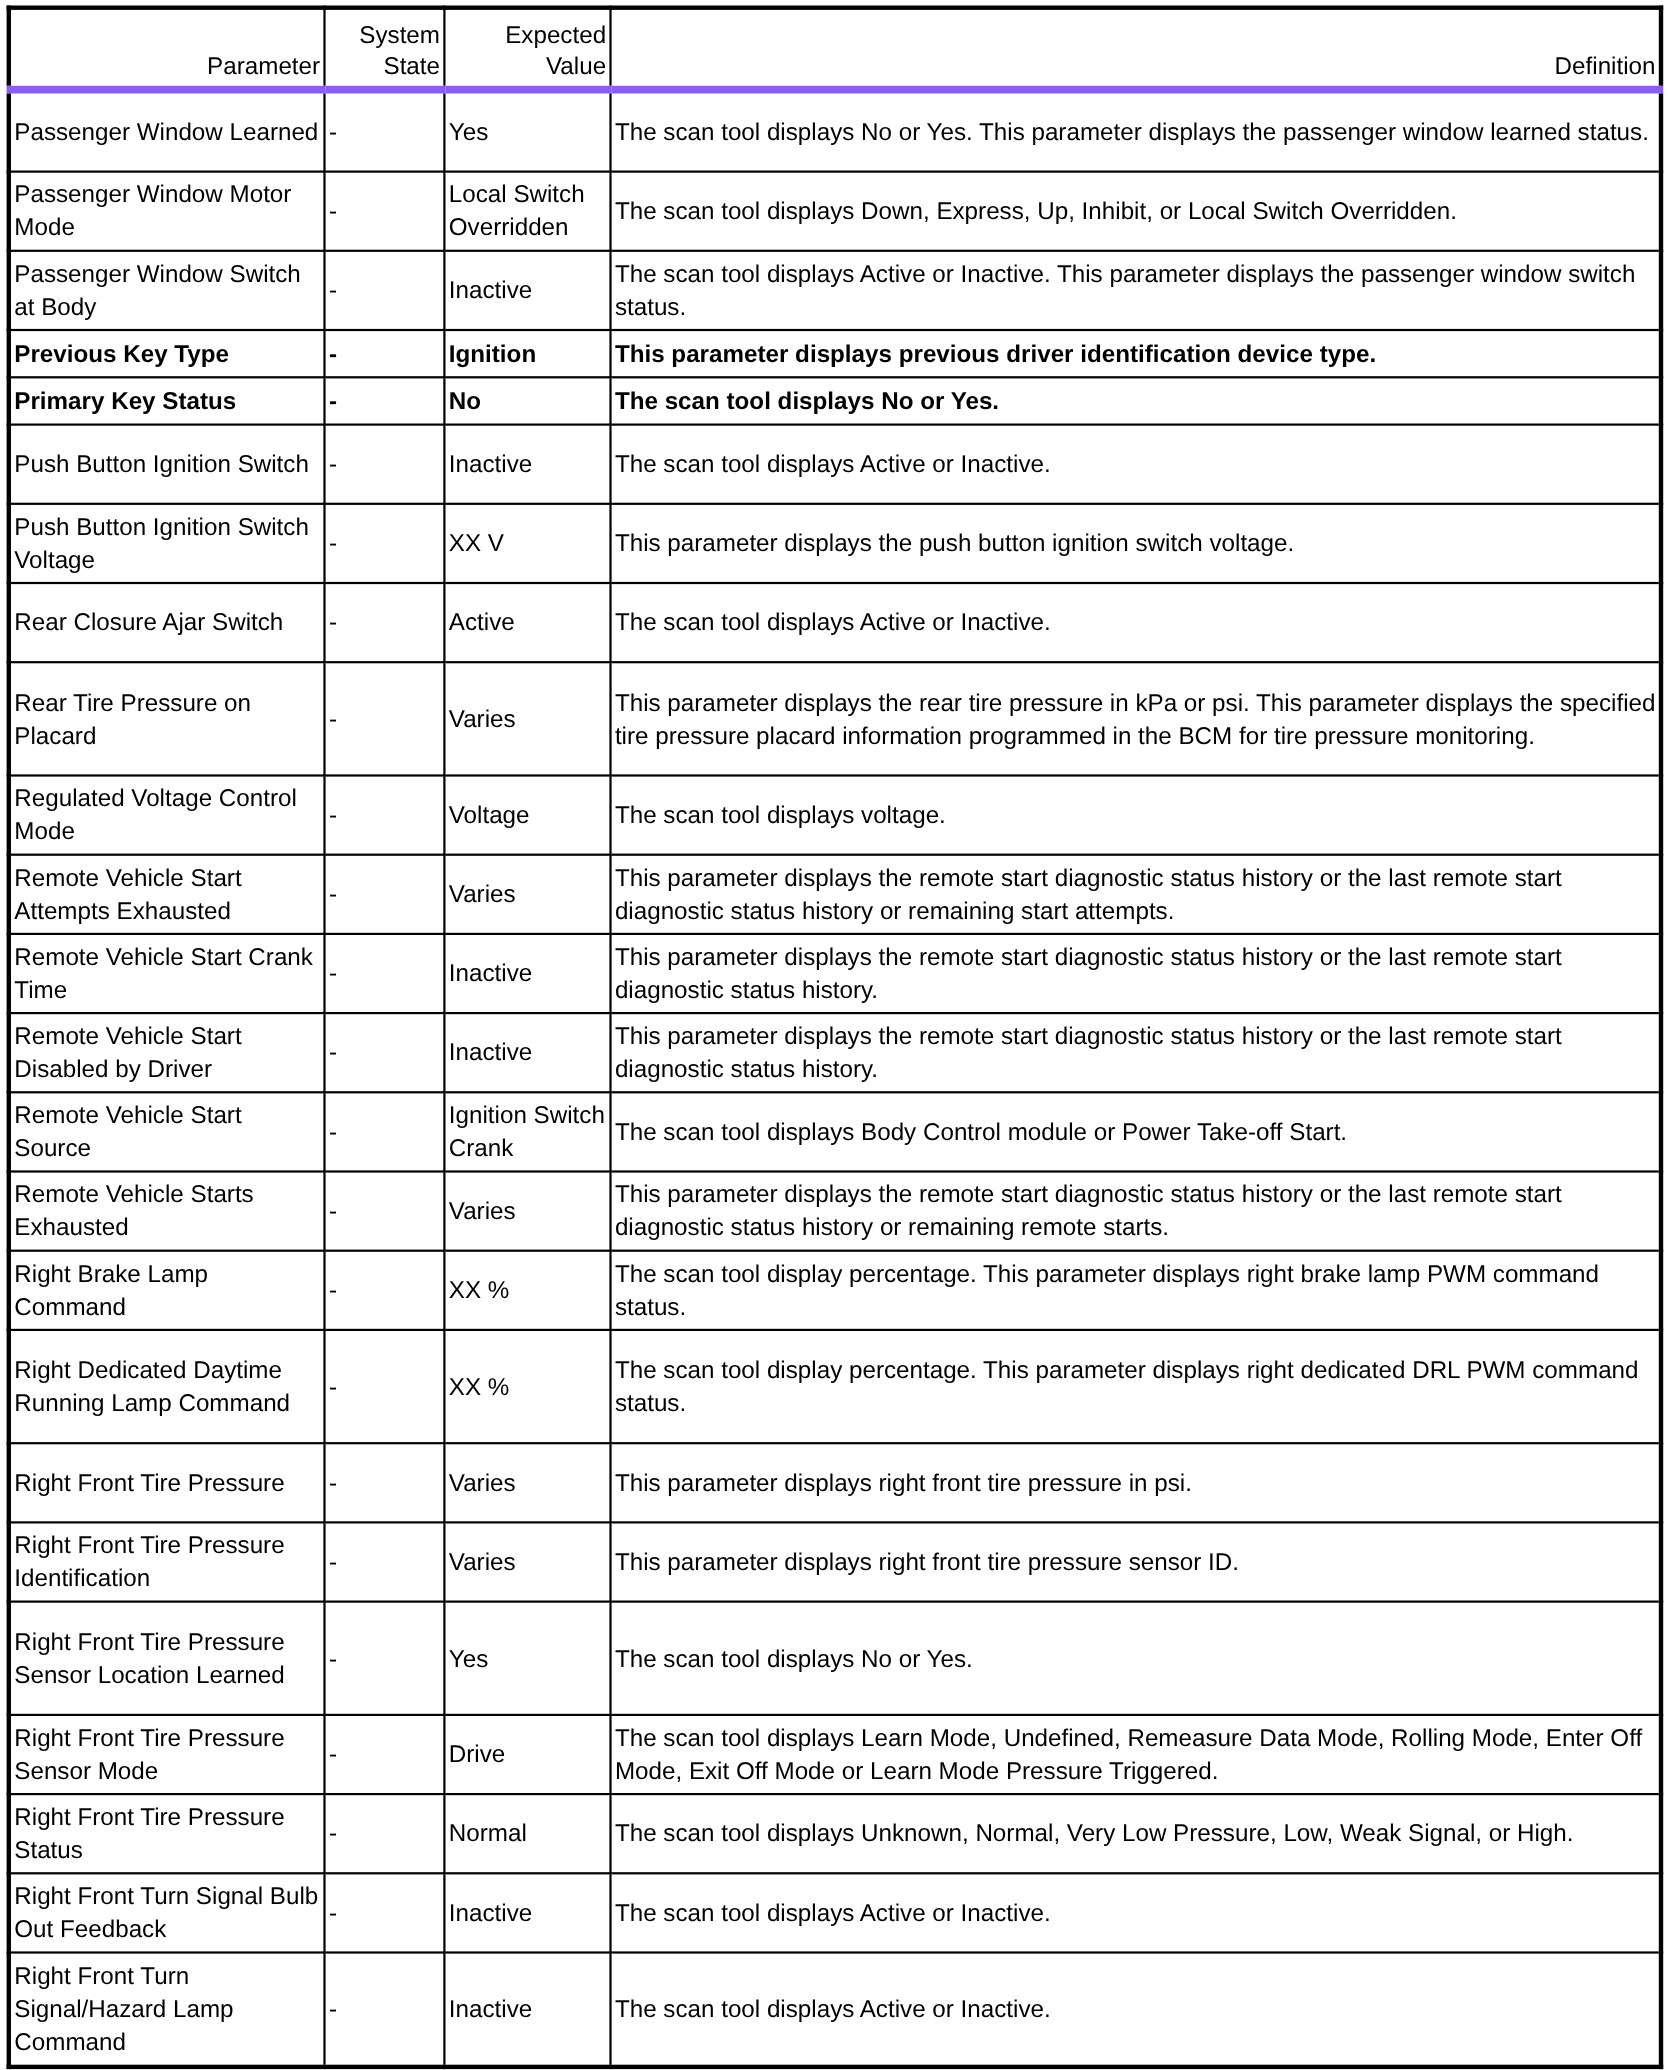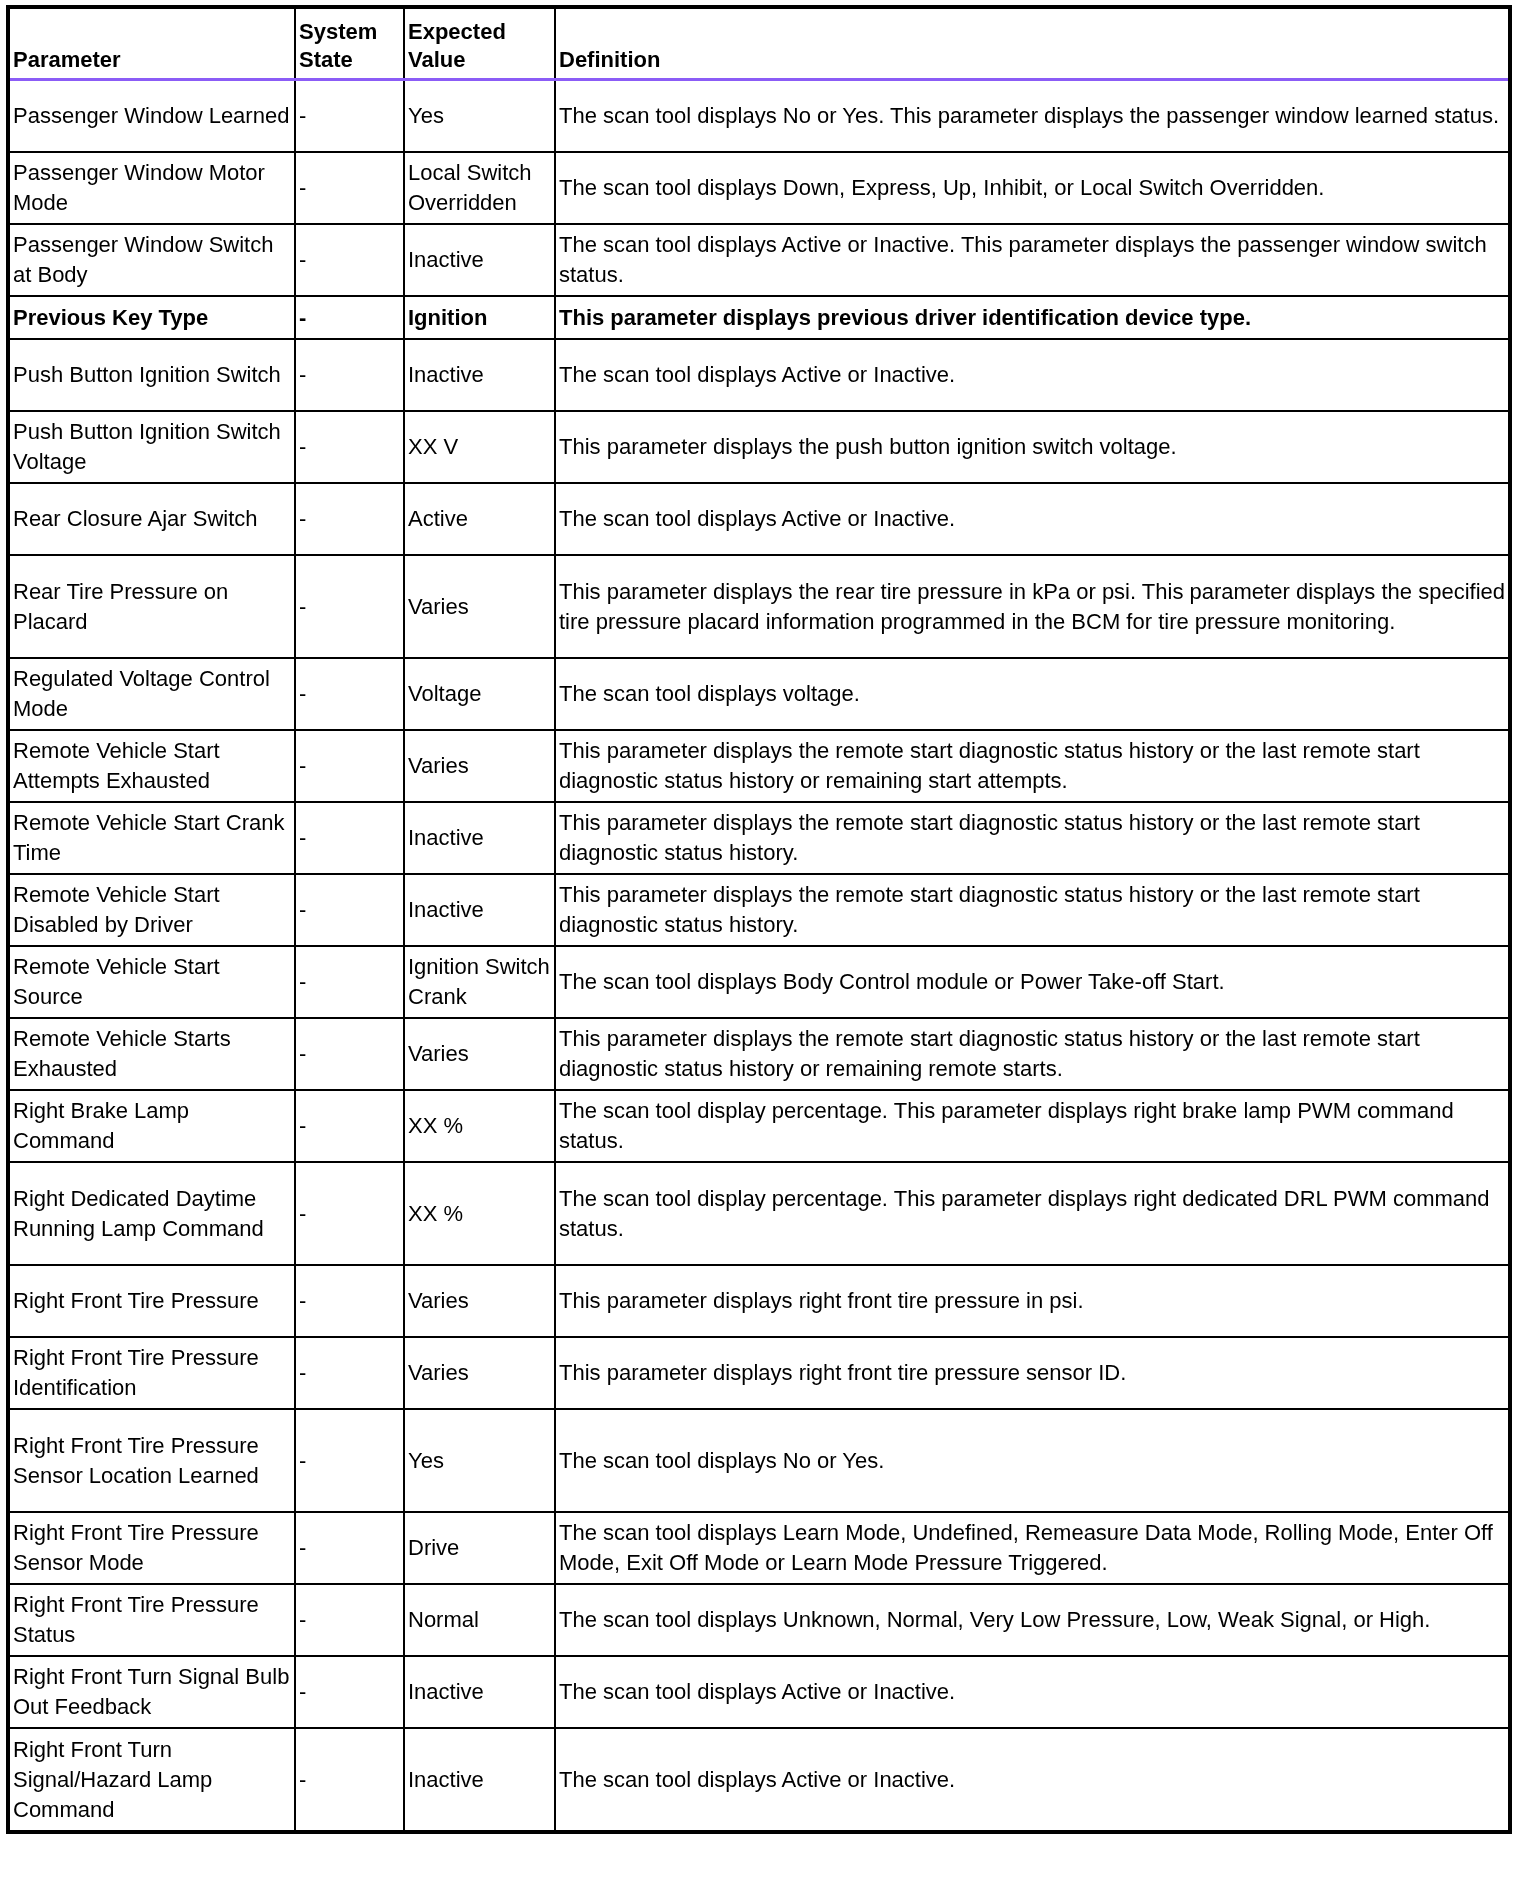--- a/index.html
+++ b/index.html
@@ -17,27 +17,27 @@
   }
   table.params th, table.params td {
     border: 2px solid #000;
     padding: 0 3px;
     vertical-align: middle;
     text-align: left;
     font-weight: normal;
     overflow: hidden;
   }
   table.params thead th {
-    font-weight: bold;
-    text-align: left;
+    font-weight: normal;
+    text-align: right;
     vertical-align: bottom;
     padding-bottom: 4px;
     height: 65px;
     line-height: 28px;
-    border-bottom: 3px solid #8b5cf6;
+    border-bottom: 7px solid #8b5cf6;
   }
   col.c1 { width: 287px; }
   col.c2 { width: 109px; }
   col.c3 { width: 151px; }
   col.c4 { width: auto; }
   tr.lines-1 td { height: 41px; font-weight: bold; }
   tr.lines-2 td { height: 70px; }
   tr.lines-3 td { height: 101px; }
   td.state { padding-left: 6px; }
   td.param, td.value, td.def { white-space: normal; }
@@ -79,20 +79,26 @@
     <td class="state">-</td>
     <td class="value">Inactive</td>
     <td class="def">The scan tool displays Active or Inactive. This parameter displays the passenger window switch status.</td>
   </tr>
         <tr class="lines-1">
     <td class="param">Previous Key Type</td>
     <td class="state">-</td>
     <td class="value">Ignition</td>
     <td class="def">This parameter displays previous driver identification device type.</td>
   </tr>
+        <tr class="lines-1">
+    <td class="param">Primary Key Status</td>
+    <td class="state">-</td>
+    <td class="value">No</td>
+    <td class="def">The scan tool displays No or Yes.</td>
+  </tr>
         <tr class="lines-2">
     <td class="param">Push Button Ignition Switch</td>
     <td class="state">-</td>
     <td class="value">Inactive</td>
     <td class="def">The scan tool displays Active or Inactive.</td>
   </tr>
         <tr class="lines-2">
     <td class="param">Push Button Ignition Switch Voltage</td>
     <td class="state">-</td>
     <td class="value">XX V</td>

